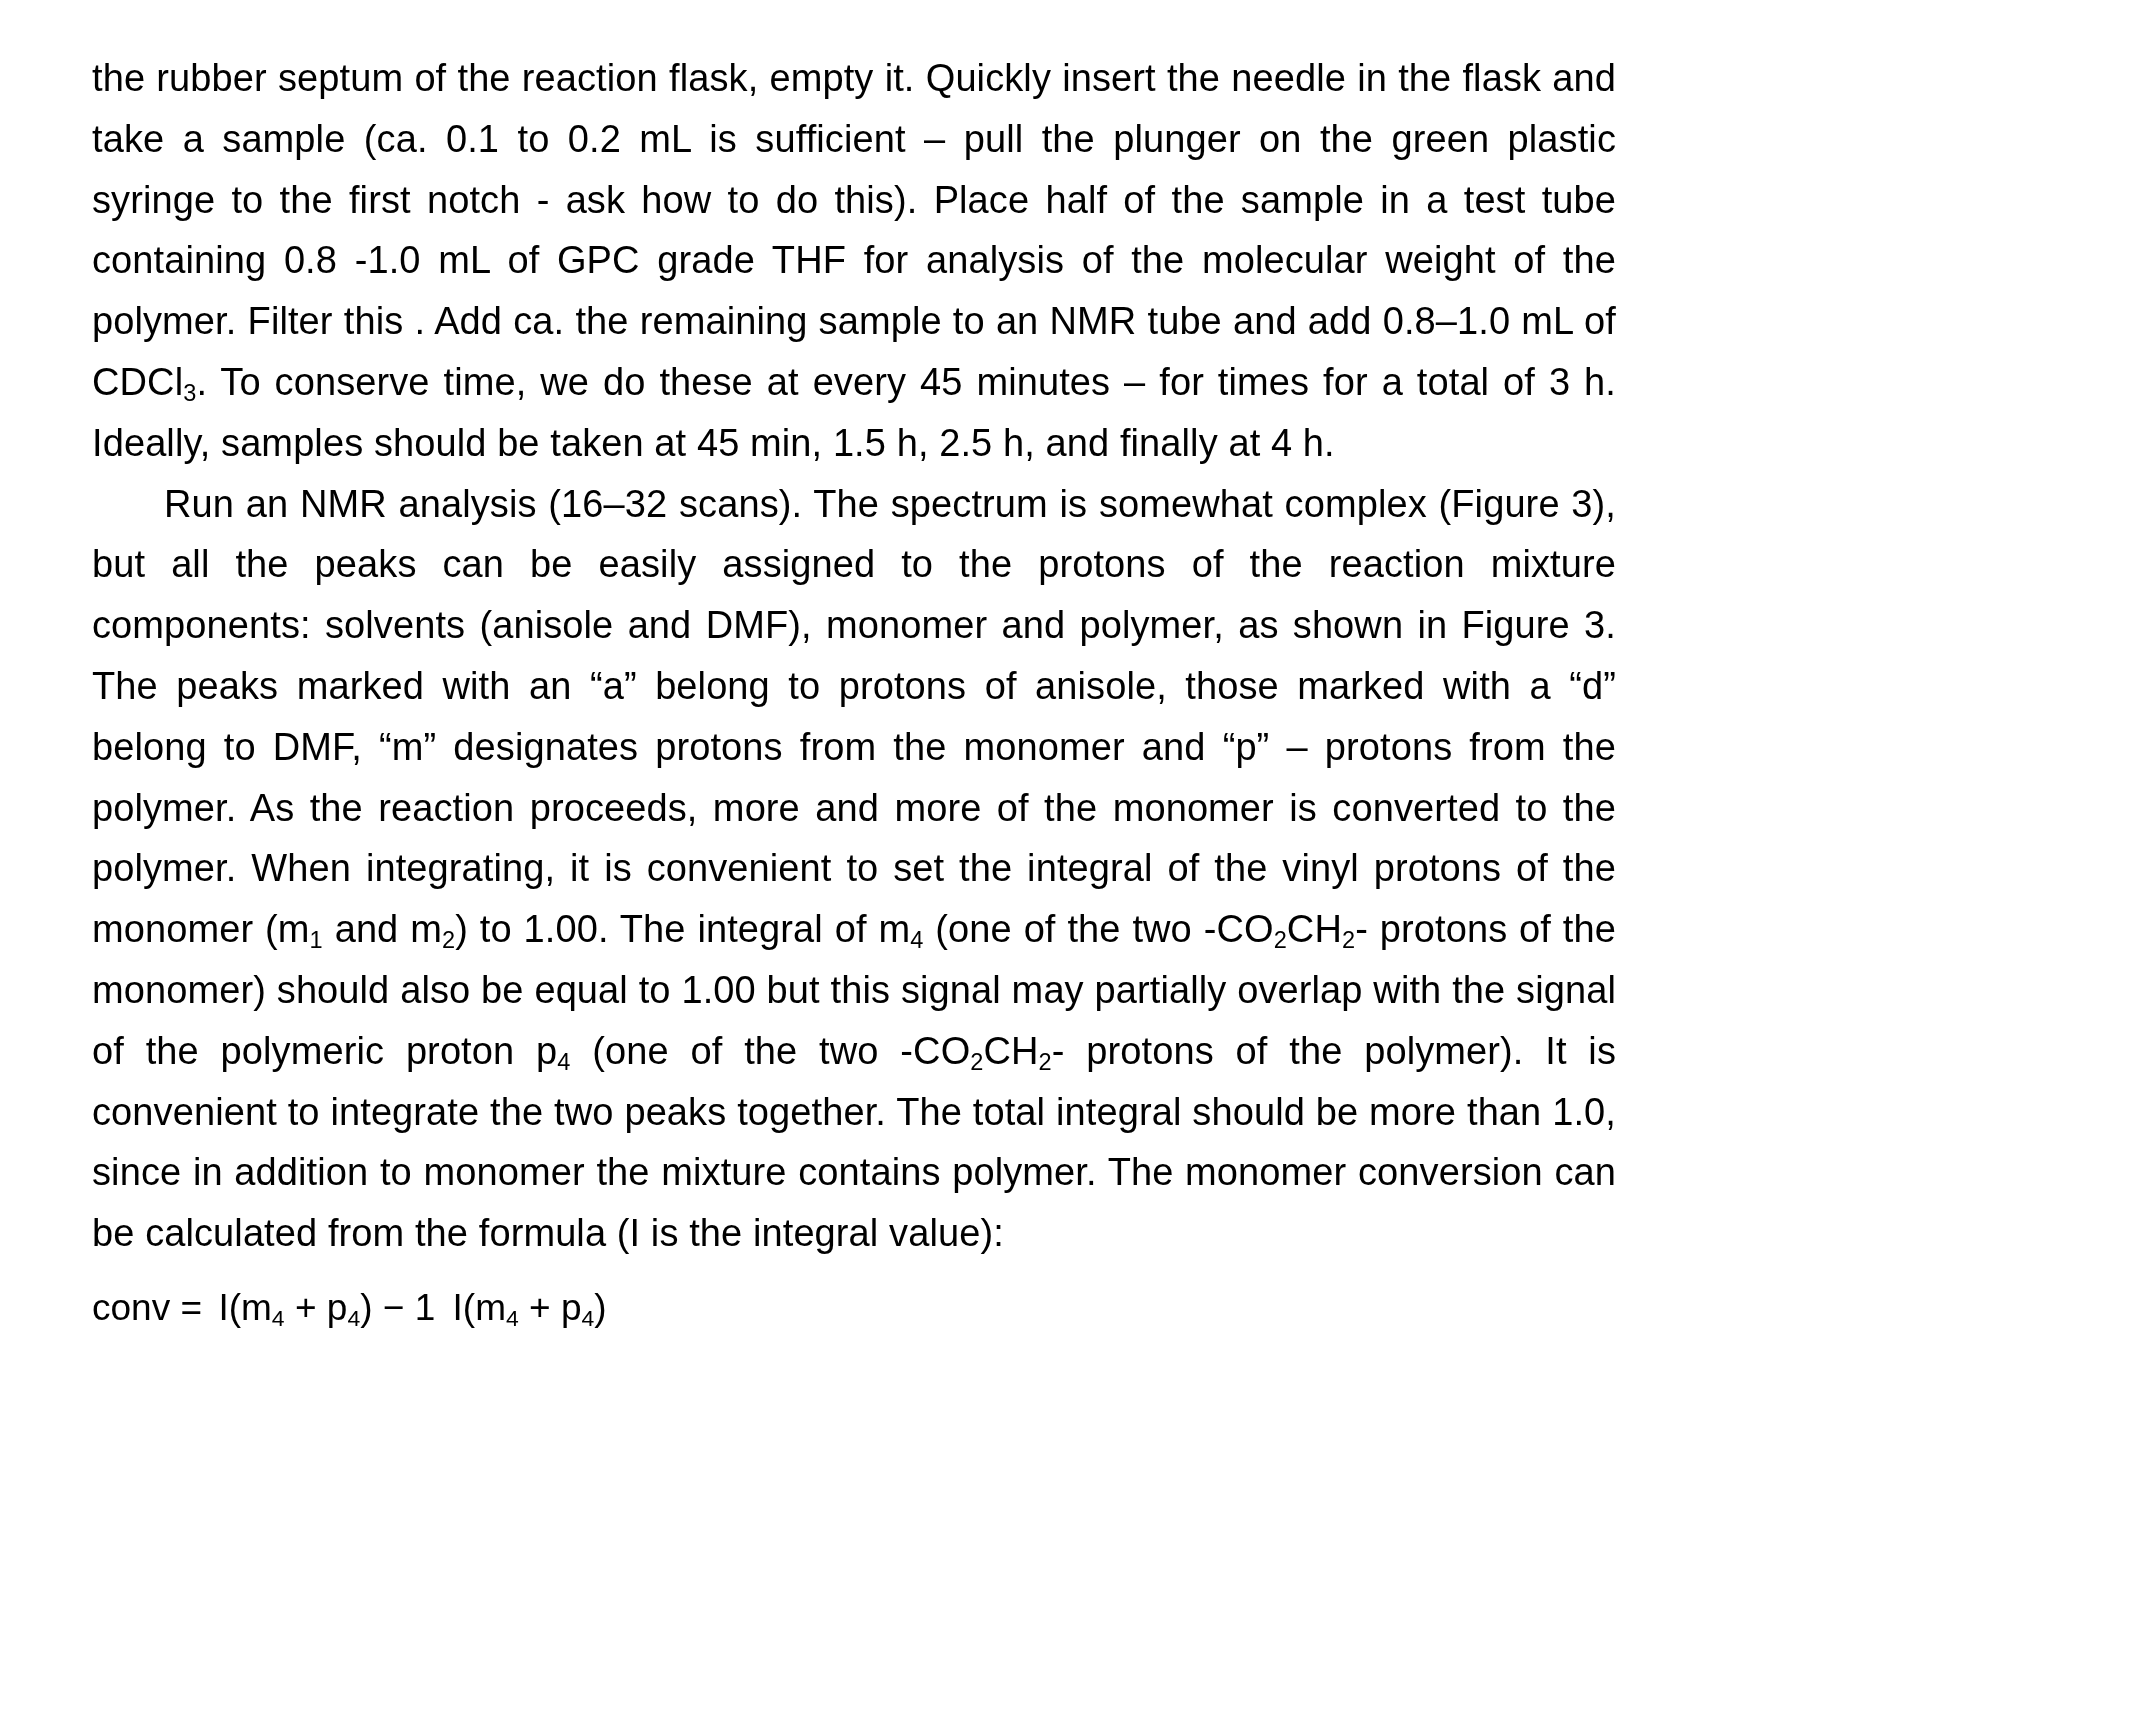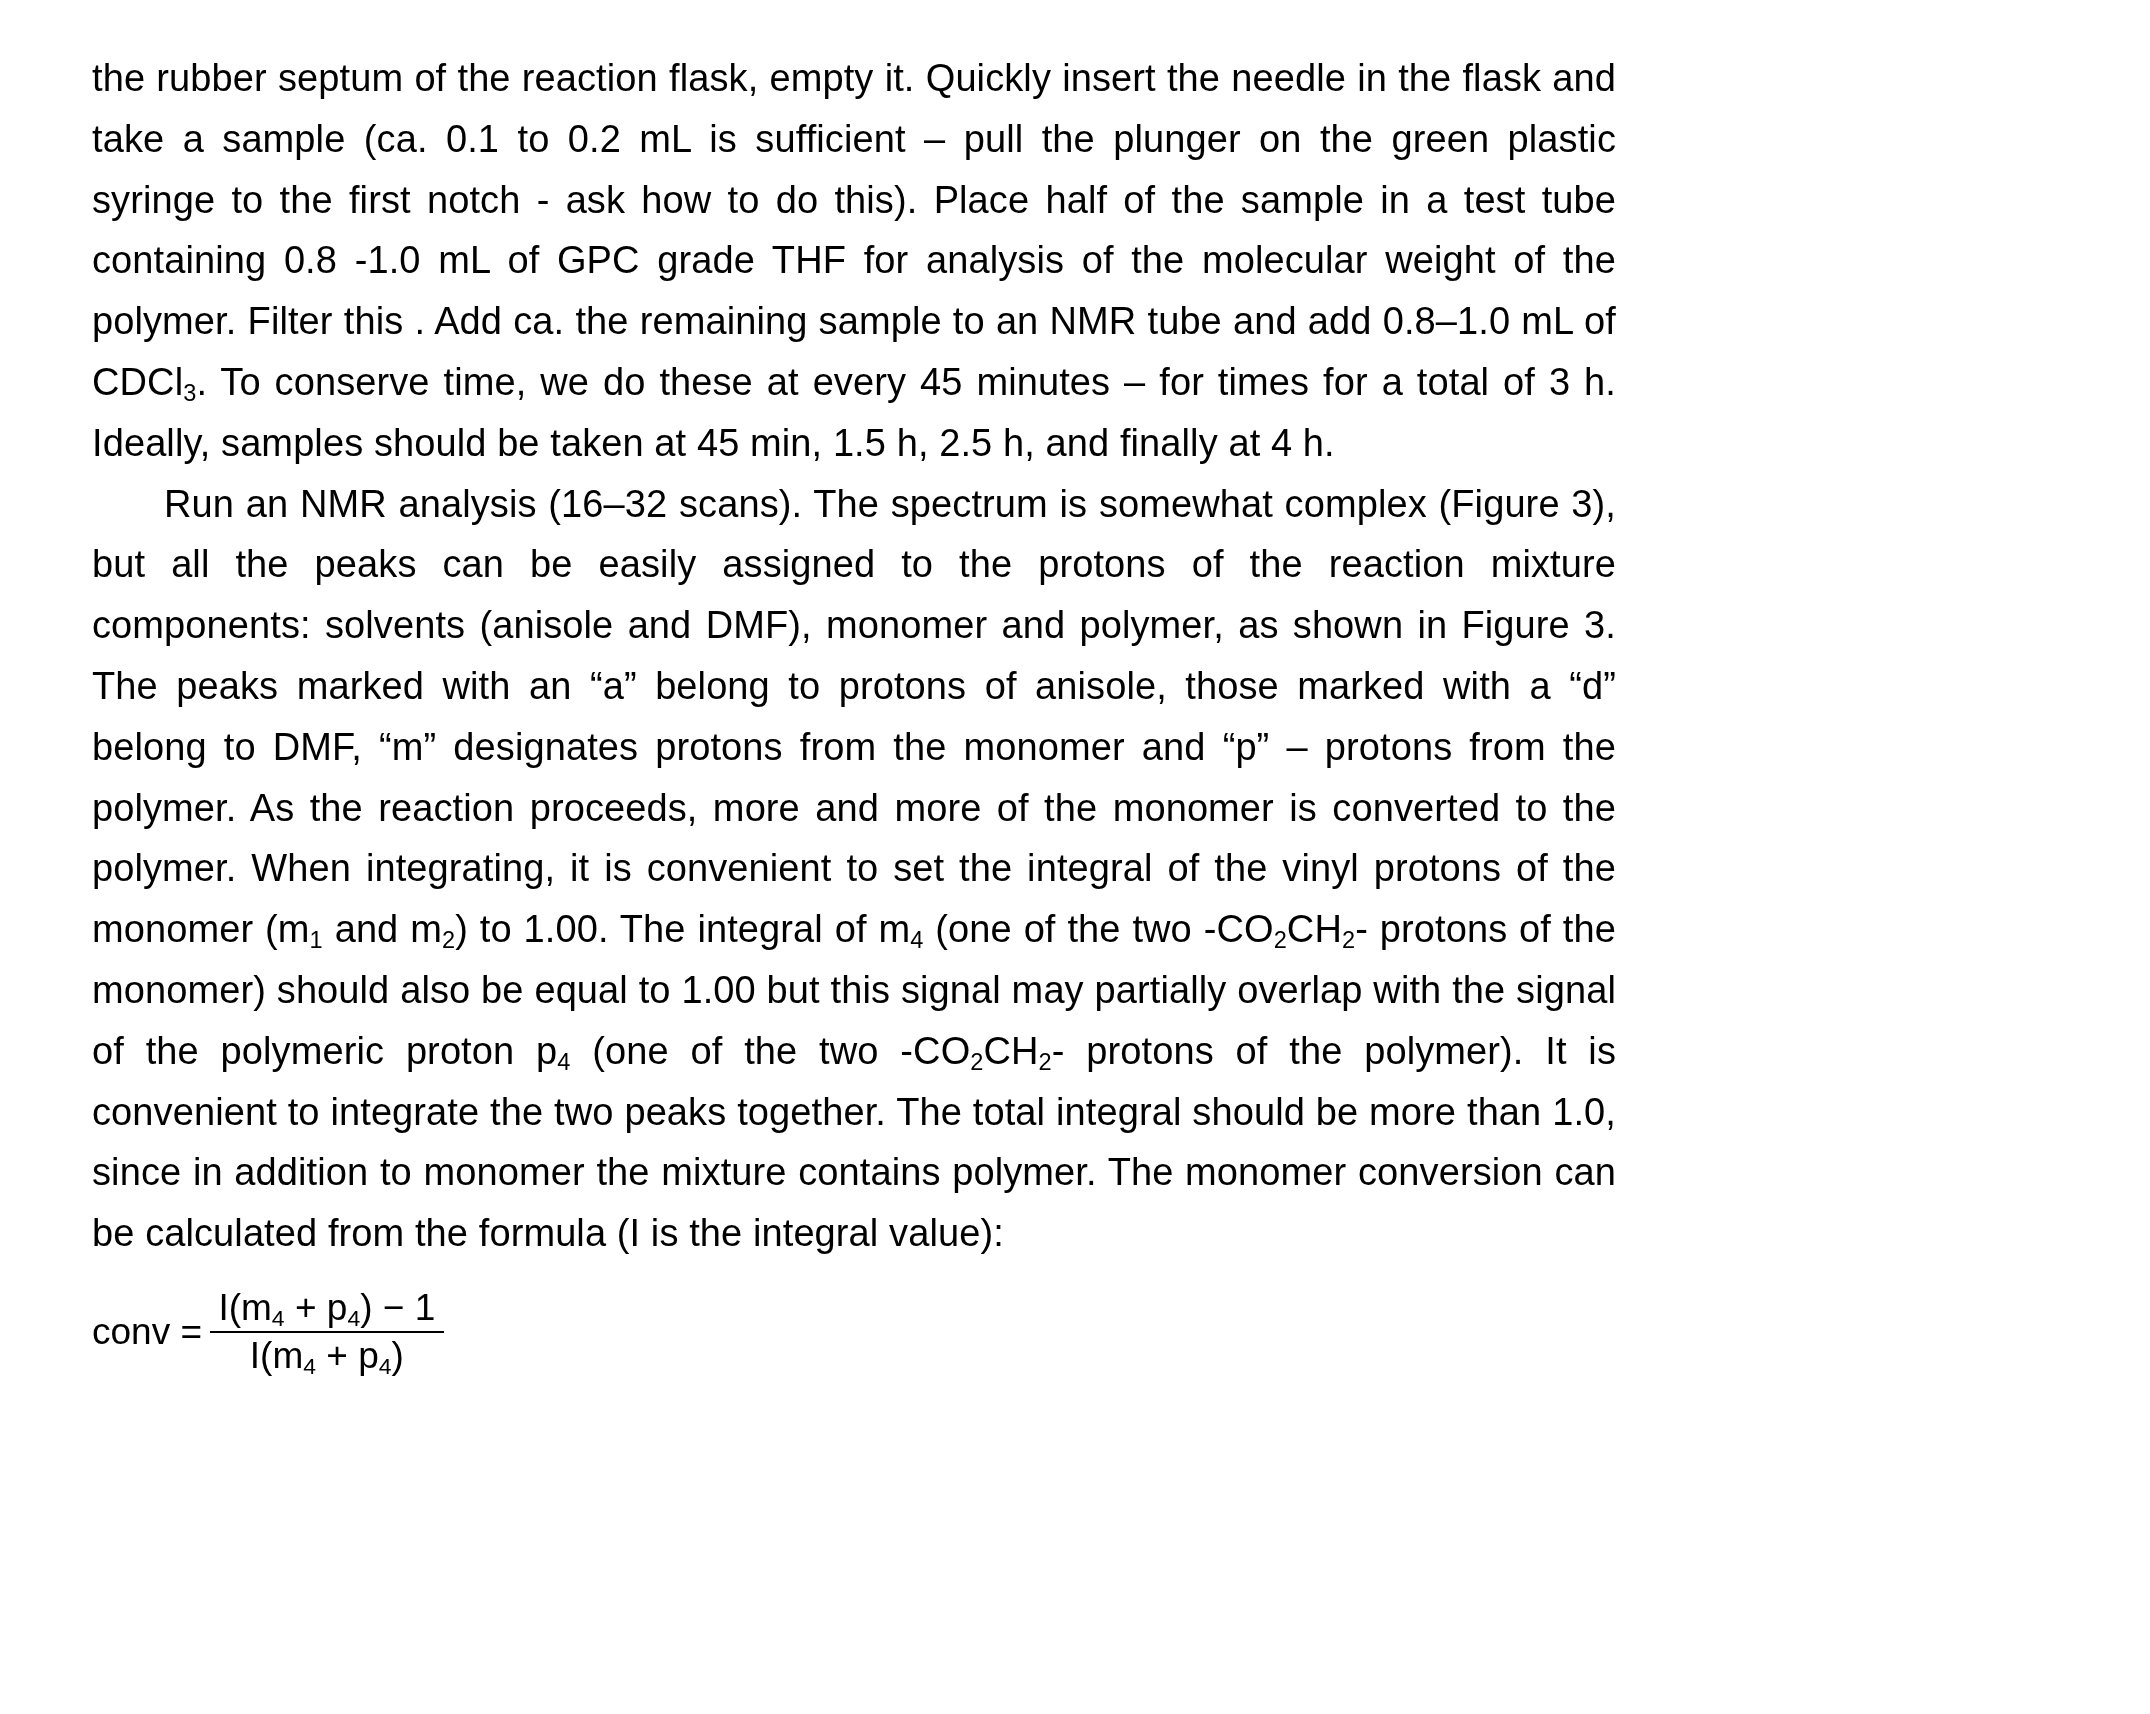--- a/index.html
+++ b/index.html
@@ -51,21 +51,21 @@
     display: flex;
     align-items: center;
     font-size: 37px;
   }
   .formula .lhs {
     padding-right: 7.7px;
     white-space: nowrap;
   }
   .frac {
     display: inline-flex;
-    flex-direction: column;
+    flex-direction: row;
     align-items: center;
     vertical-align: middle;
   }
   .frac .num,
   .frac .den {
     padding: 1.9px 8.7px;
     white-space: nowrap;
     font-size: 37px;
   }
   .frac .bar {

